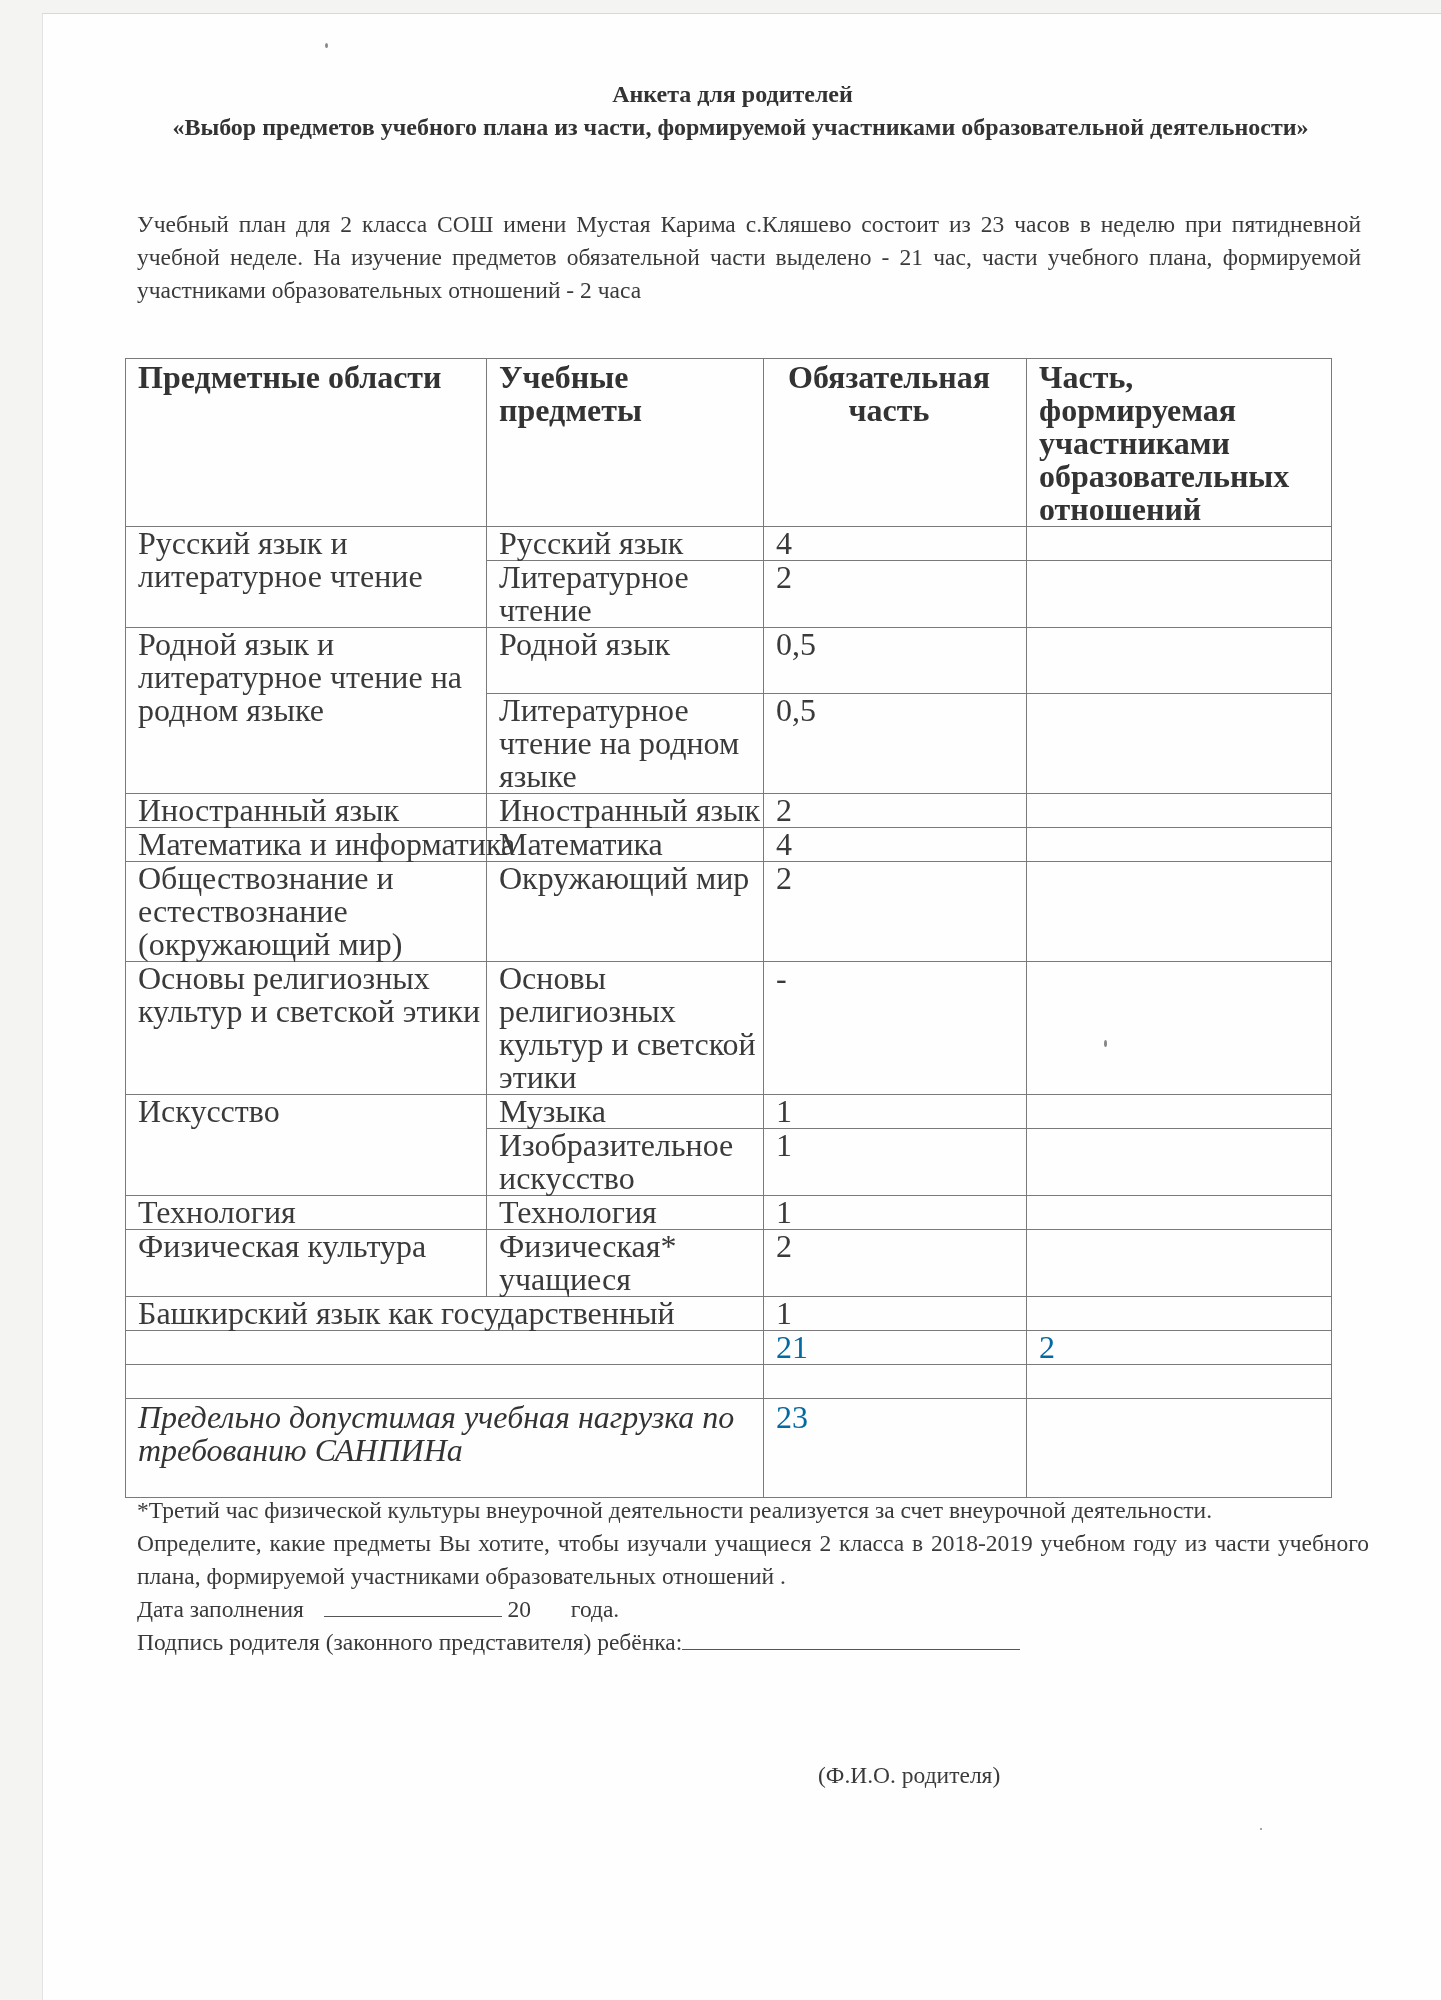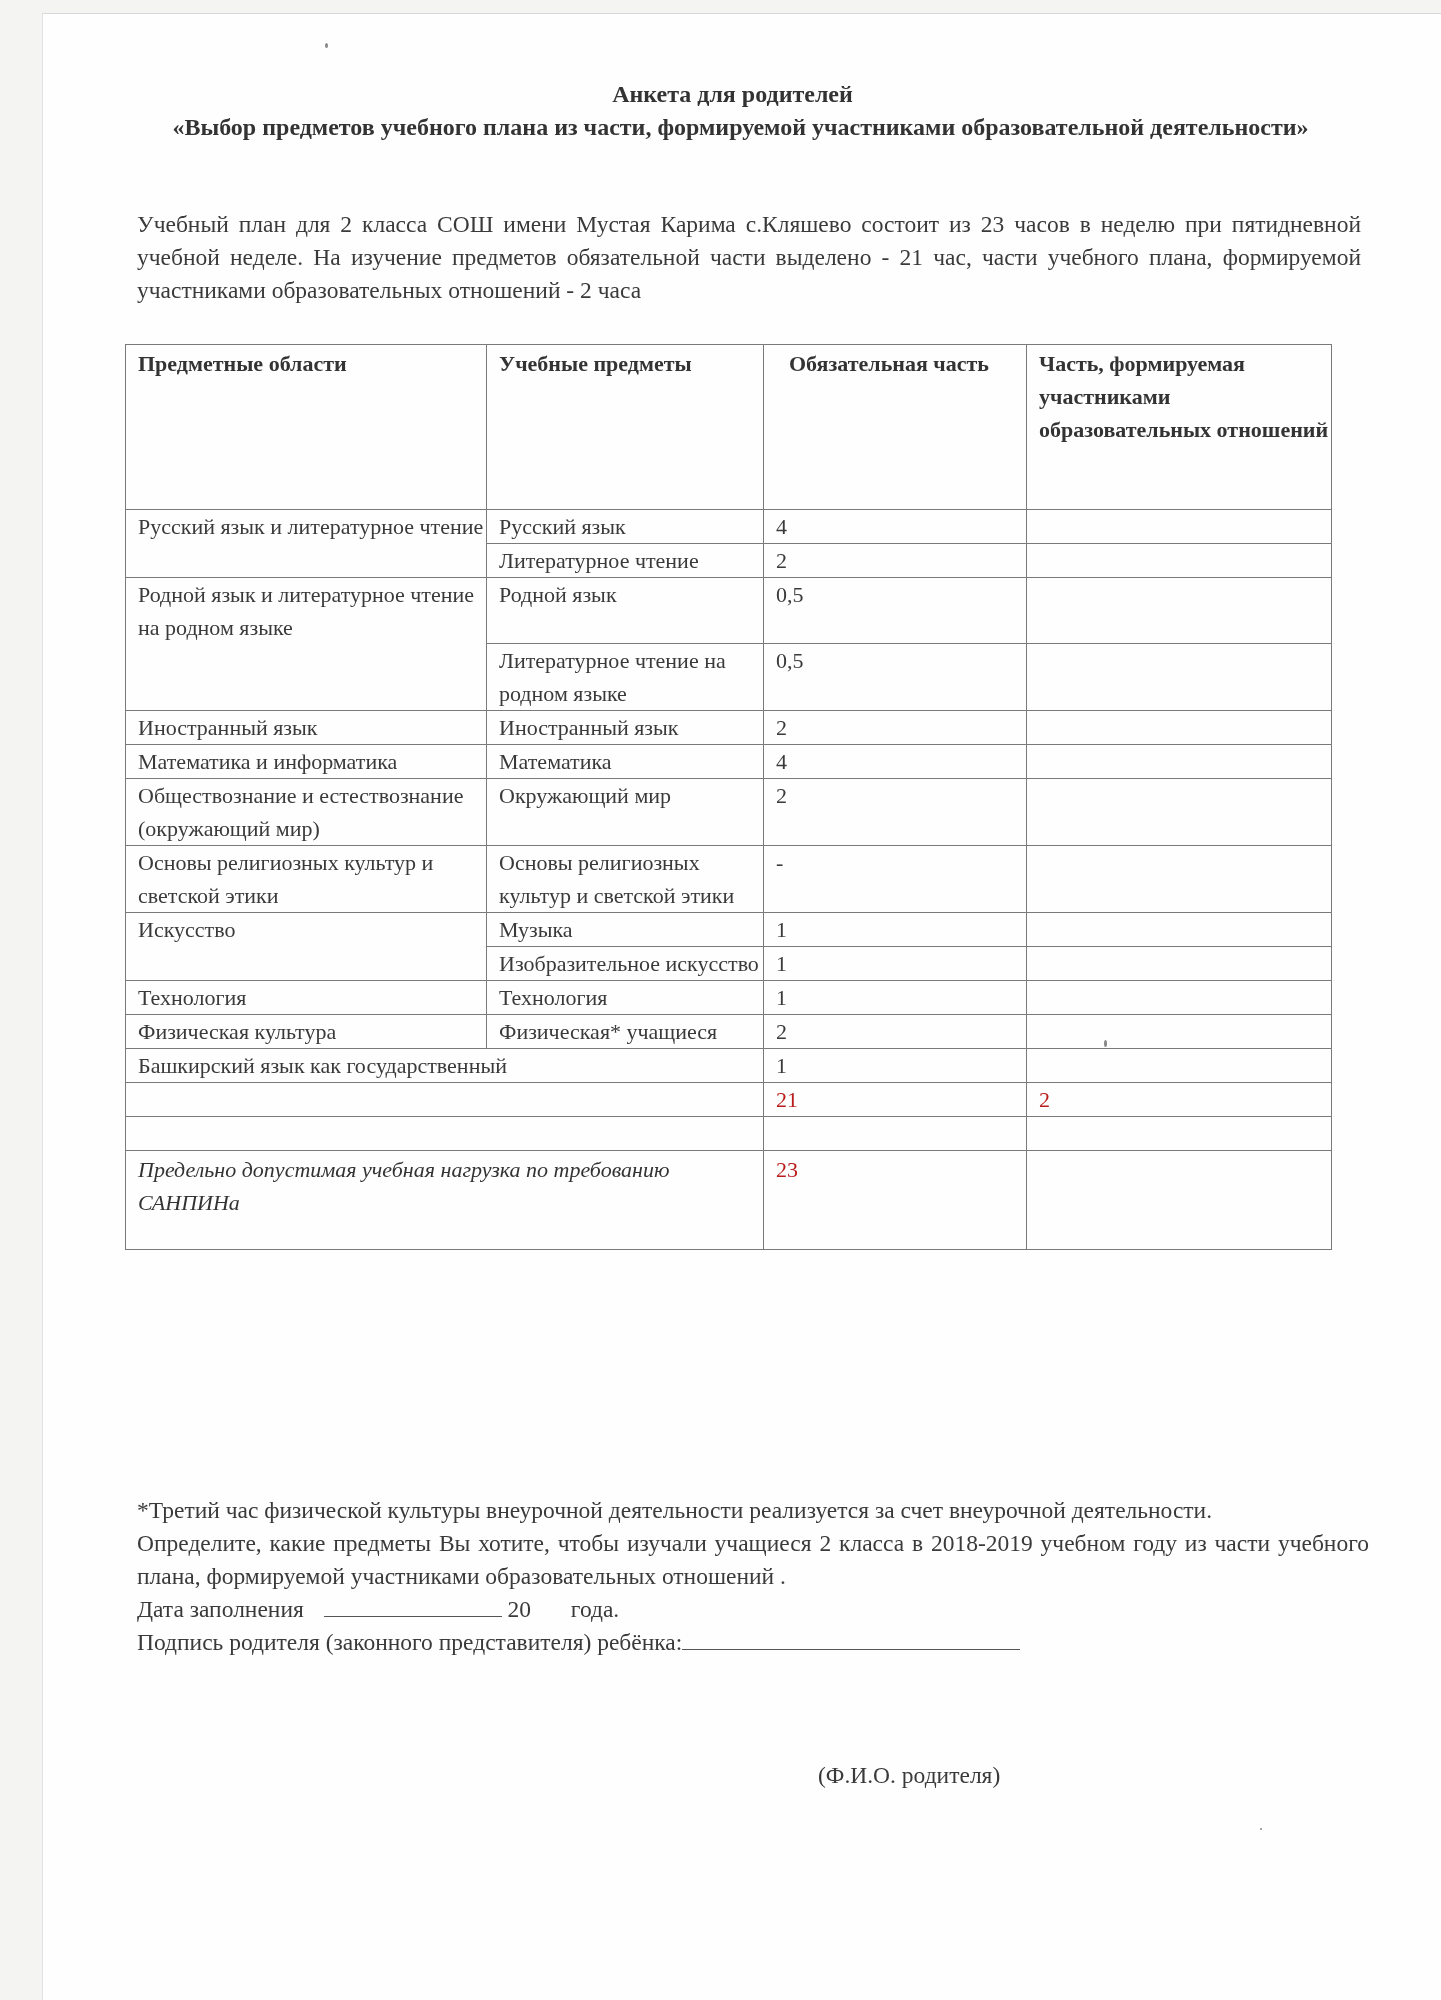--- a/index.html
+++ b/index.html
@@ -4,27 +4,27 @@
 <style>
   html, body { margin:0; padding:0; }
   body { width:1441px; height:2000px; background:#f4f4f2; position:relative; overflow:hidden;
          font-family:"Liberation Serif", "DejaVu Serif", serif; color:#3a3a3a; }
   .sheet { position:absolute; left:42px; top:13px; width:1399px; height:1987px; background:#fefefe;
            border-left:1px solid #e2e2e2; border-top:1px solid #d8d8d8; }
   .title { position:absolute; left:0; width:1441px; text-align:center; font-weight:bold; font-size:24px; line-height:33px; color:#333; }
   .title.l1 { top:78px;padding-left:12px; }
   .title.l2 { top:111px; left:120px; width:1241px; }
   .intro { position:absolute; left:137px; top:208px; width:1224px; font-size:23.5px; line-height:33px; text-align:justify; text-align-last:left; }
-  table.plan { position:absolute; left:125px; top:344px; width:1206px; border-collapse:collapse; table-layout:fixed; font-size:22px; line-height:33px; }
+  table.plan { position:absolute; left:125px; top:358px; width:1206px; border-collapse:collapse; table-layout:fixed; font-size:32px; line-height:33px; }
   table.plan td, table.plan th { border:1.5px solid #7a7a7a; vertical-align:top; padding:0 0 0 12px; text-align:left; font-weight:normal; }
   table.plan th { font-weight:bold; color:#333; padding-top:2px; }
   table.plan th.c3 { text-align:center; padding:2px 24px 0 12px; }
   .hdr-row { height:165px; }
   td.mid { vertical-align:middle; }
-  td.bold, span.bold { font-weight:bold; color:#b91c1c; }
+  td.bold, span.bold { font-weight:bold; color:#0369a1; }
   td.center { text-align:center; padding:0; }
   td.ital { font-style:italic; font-weight:bold; color:#333; }
   .foot { position:absolute; left:137px; top:1494px; width:1232px; font-size:23.5px; line-height:33px; }
   .foot p { margin:0; text-align:justify; text-align-last:left; }
   .blank { display:inline-block; border-bottom:1.5px solid #555; vertical-align:baseline; height:22px; }
   .sig-label { position:absolute; left:818px; top:1759px; font-size:23.5px; line-height:33px; }
   .speck { position:absolute; background:#888; border-radius:50%; }
 </style>
 </head>
 <body>

